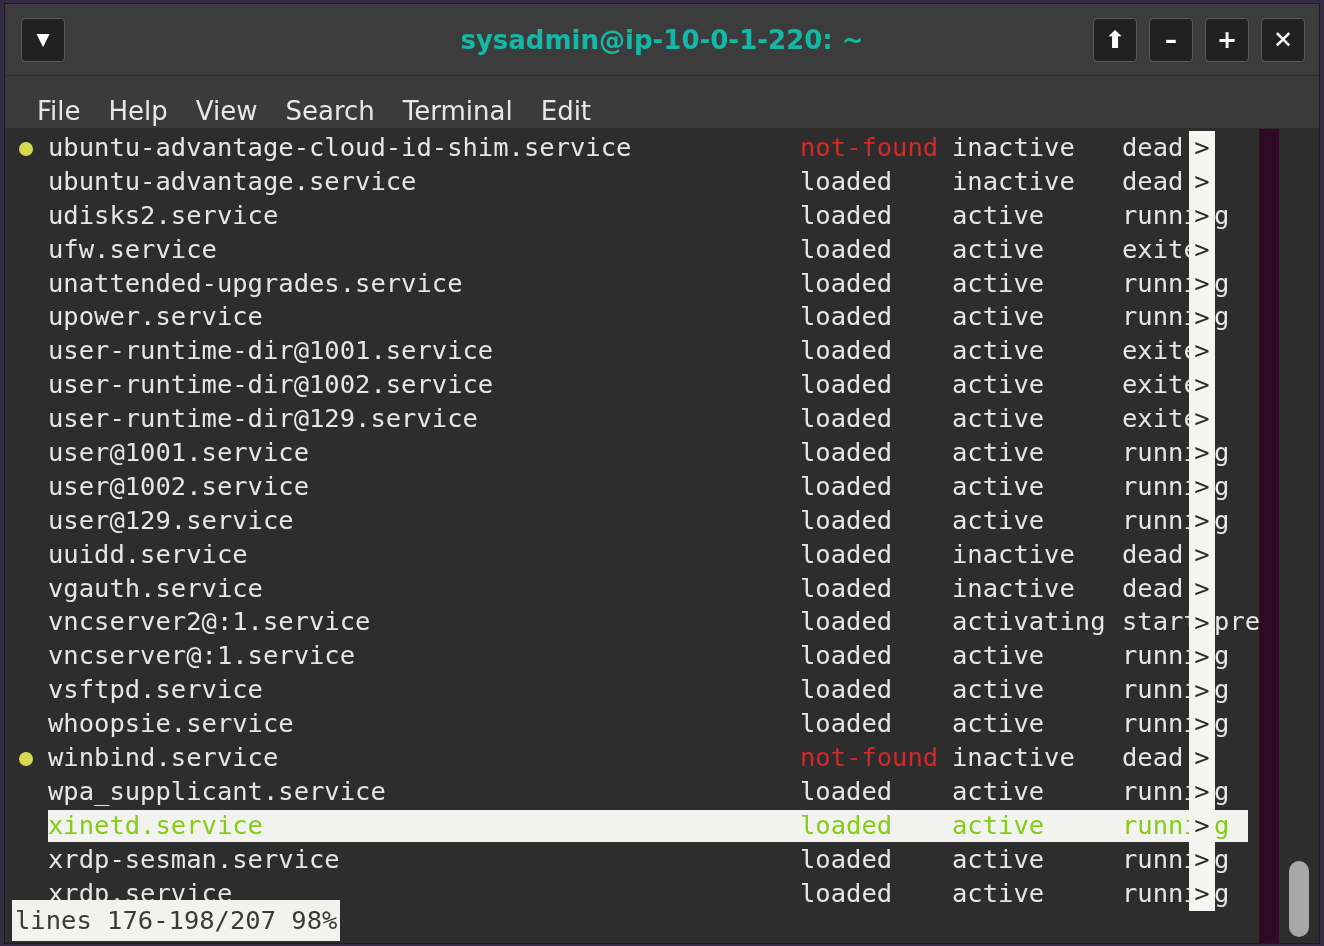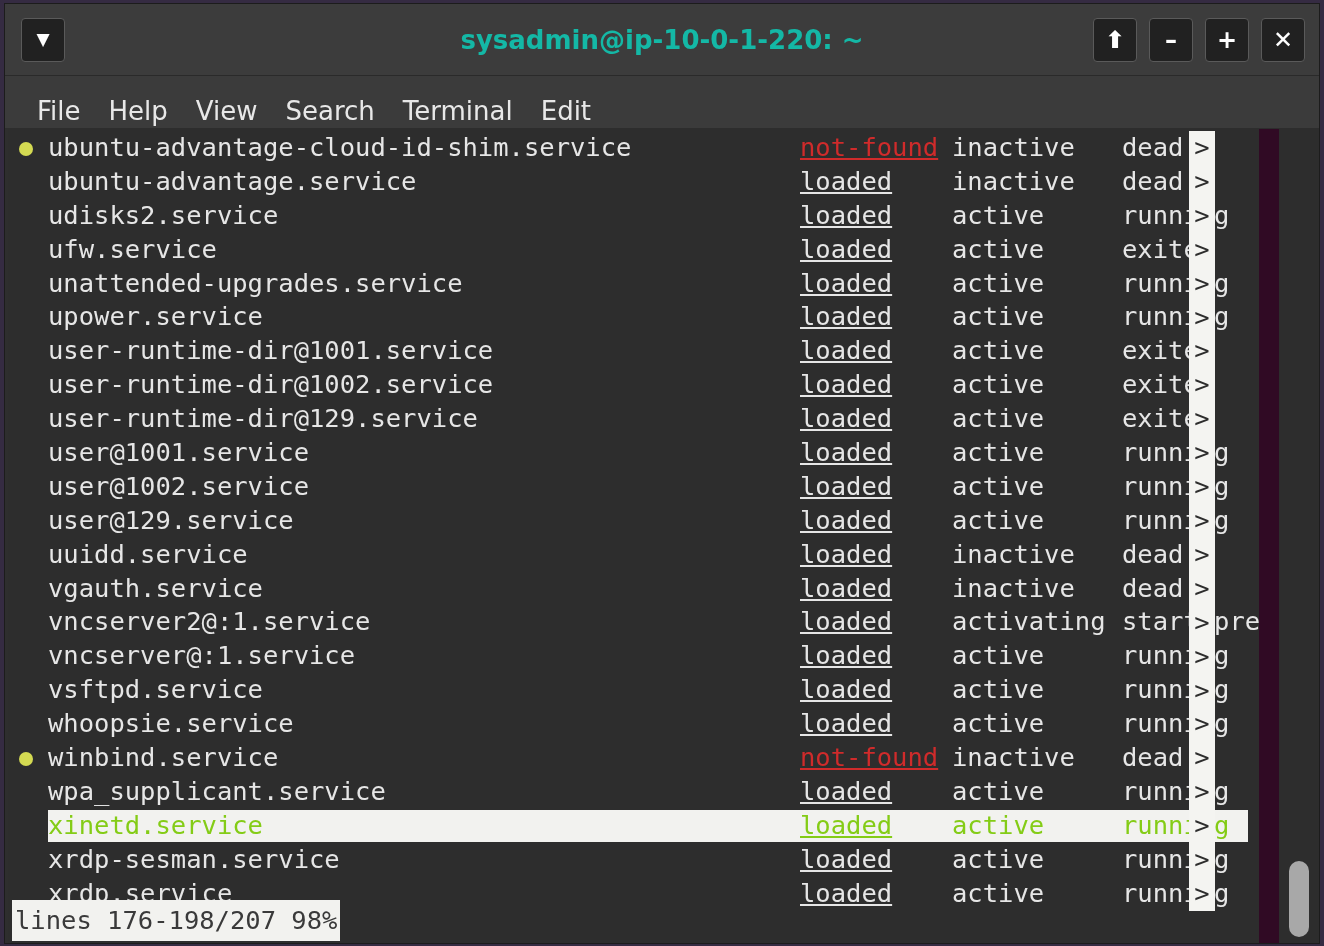--- a/index.html
+++ b/index.html
@@ -144,21 +144,21 @@
     top: 1px;
     height: 32px;
     background: #f2f2ef;
   }
   .cell {
     position: absolute;
     top: 0;
     white-space: pre;
   }
   .c-name   { left: 40px; }
-  .c-load   { left: 792px; text-decoration: underline; }
+  .c-load   { left: 792px; }
   .c-active { left: 944px; }
   .c-sub    { left: 1114px; }
   .red  { color: #d02b2b; }
   .inv  { color: #84cc16; }
 
   
   #cont-col {
     position: absolute;
     right: 44px;
     top: 2px;

